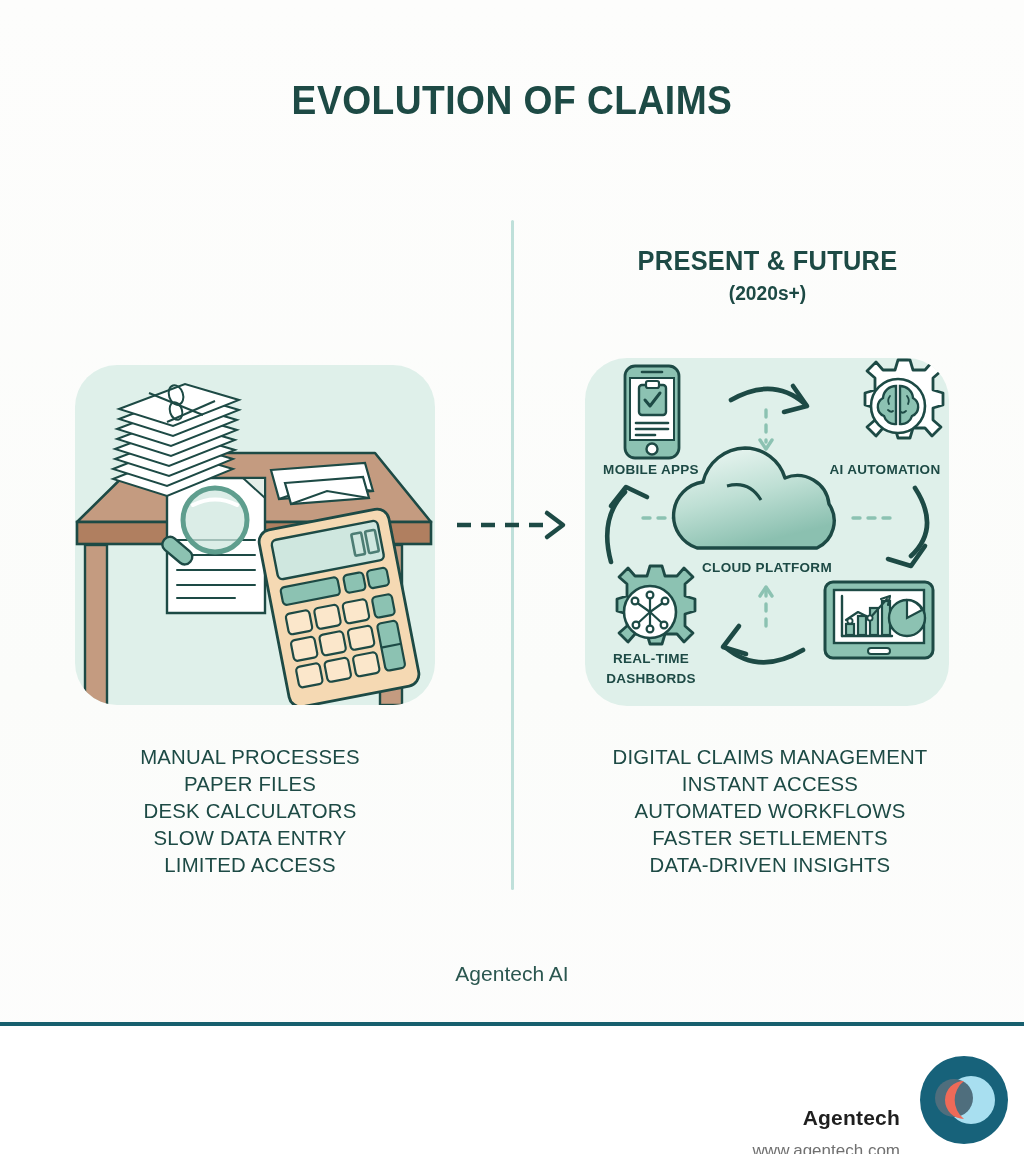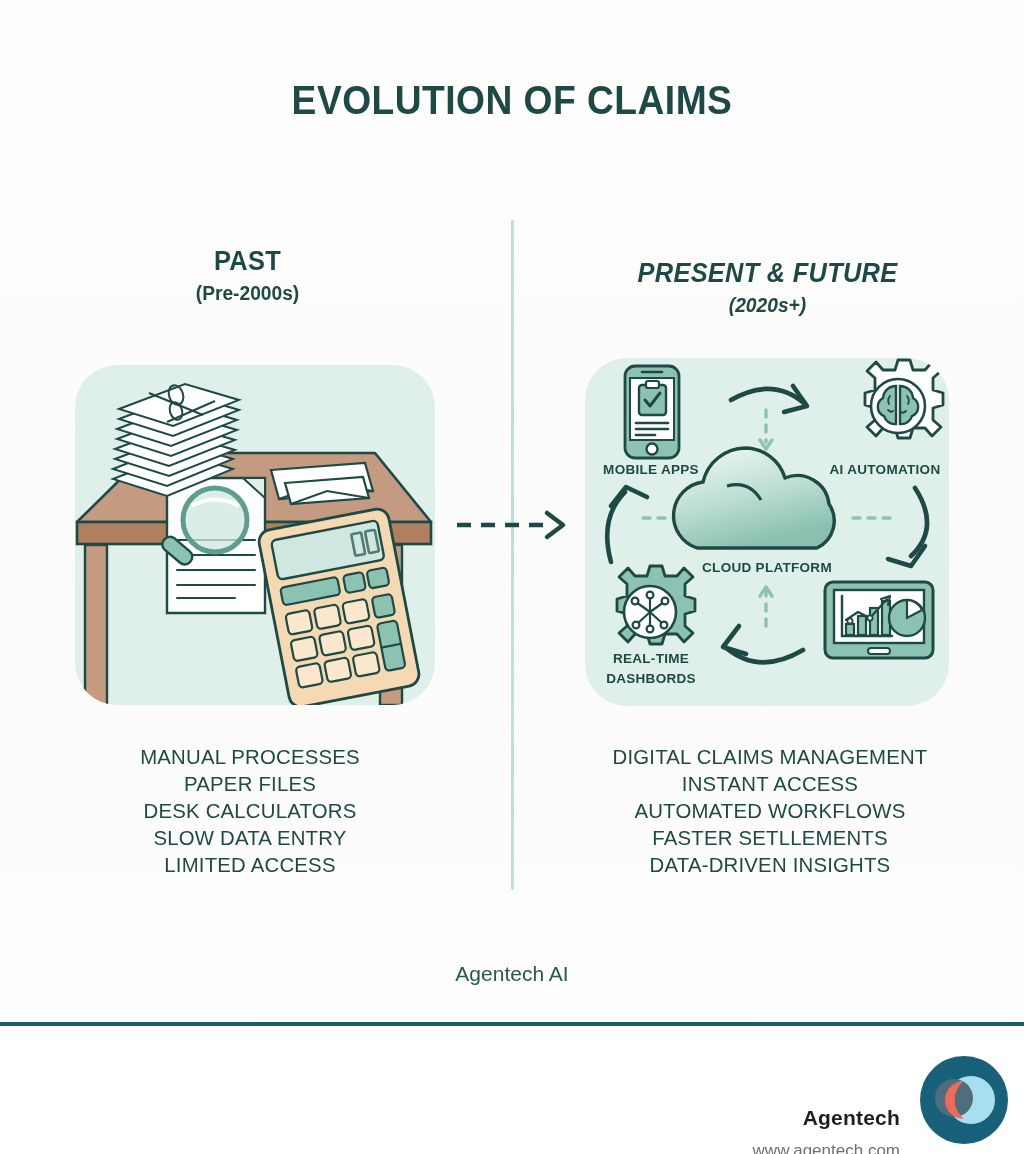--- a/index.html
+++ b/index.html
@@ -36,21 +36,21 @@
   .col-head{position:absolute;text-align:center;}
   .col-head .main{
     font-size:27px;font-weight:bold;color:#1d4a45;letter-spacing:0.3px;
     transform:scaleX(0.94);
   }
   .col-head .sub{
     font-size:20px;font-weight:bold;color:#1d4a45;margin-top:5px;
     transform:scaleX(0.96);
   }
   #past-head{left:95px;top:246px;width:305px;}
-  #future-head{left:590px;top:258px;width:355px;font-style:italic;}
+  #future-head{left:590px;top:246px;width:355px;}
   
   .panel{
     position:absolute;
     background:#dff0ea;
     border-radius:42px;
   }
   #past-panel{left:75px;top:365px;width:360px;height:340px;}
   #future-panel{left:585px;top:358px;width:364px;height:348px;}
   .panel svg{position:absolute;left:0;top:0;width:100%;height:100%;overflow:visible;}
   
@@ -100,24 +100,20 @@
 </style>
 </head>
 <body>
 
 <div class="infographic">
 
   <div class="title">EVOLUTION OF CLAIMS</div>
 
   <div class="divider"></div>
 
-  <div class="col-head" id="past-head">
-    <div class="main">PAST</div>
-    <div class="sub">(Pre-2000s)</div>
-  </div>
 
   <div class="col-head" id="future-head">
     <div class="main">PRESENT &amp; FUTURE</div>
     <div class="sub">(2020s+)</div>
   </div>
 
   <div class="panel" id="past-panel">
     <svg viewBox="0 0 360 340">
       <defs>
         <clipPath id="panelClipL">

